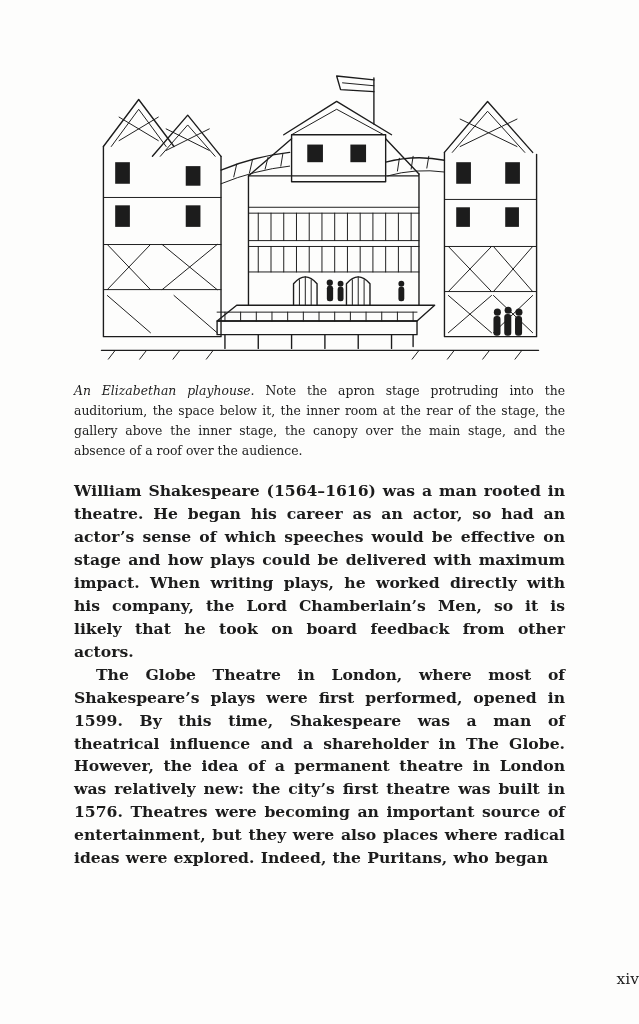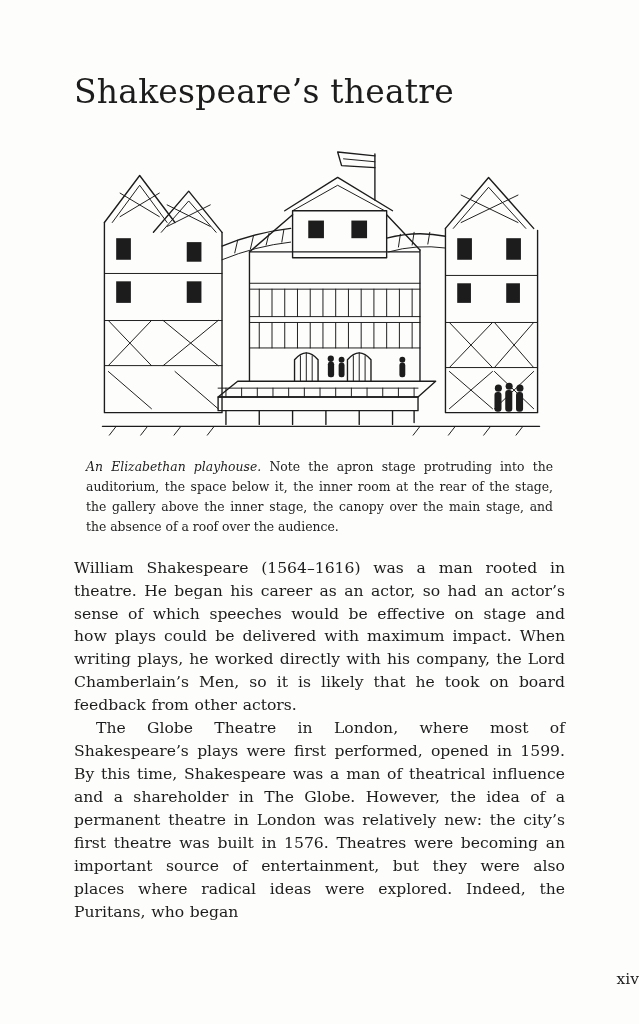--- a/index.html
+++ b/index.html
@@ -8,44 +8,43 @@
     width: 639px; height: 1024px;
     background: #fdfdfc; color: #1c1c1c;
     font-family: "DejaVu Serif", "Liberation Serif", serif;
     position: relative; overflow: hidden;
   }
   .page { padding: 74px 74px 0; }
   .title {
     font-size: 33px; line-height: 1.1; font-weight: normal;
     letter-spacing: .2px; margin: 0 0 40px;
   }
-  .figure { margin: 12px; text-align: center; }
+  .figure { margin: 0; text-align: center; }
   .figure svg { display: block; margin: 0 auto; }
   .caption {
     margin: 13px 0 0; font-size: 12.4px; line-height: 1.6;
     text-align: justify; color: #222;
   }
   .caption .lead { font-style: italic; }
-  .body-text { margin-top: 20px; }
+  .body-text { margin-top: 20px; font-weight: bold; }
   .body-text p {
     margin: 0; font-size: 15.6px; line-height: 1.47;
     text-align: justify; word-spacing: .05em;
   }
   .body-text p.indent { text-indent: 22px; }
   .page-number {
     position: absolute; left: 0; right: 0; bottom: 36px;
     text-align: right; font-size: 15.5px;
   }
 </style>
 </head>
 <body>
 
 <div class="page">
 
-  <h1 class="title">Shakespeare’s theatre</h1>
 
   <figure class="figure">
     <svg viewBox="0 0 470 300" width="470" height="294" aria-hidden="true">
       <g fill="none" stroke="#1c1c1c" stroke-width="1.4" stroke-linecap="round" stroke-linejoin="round">
 
         <path d="M12 282 H458"></path>
         <path stroke-width="1" d="M26 282 l-7 9 M58 282 l-7 9 M92 282 l-7 9 M126 282 l-7 9 M336 282 l-7 9 M372 282 l-7 9 M408 282 l-7 9 M441 282 l-7 9"></path>
 
         <path d="M14 74 L50 26 L86 74"></path>
         <path stroke-width="1" d="M22 74 L50 36 L78 74"></path>

